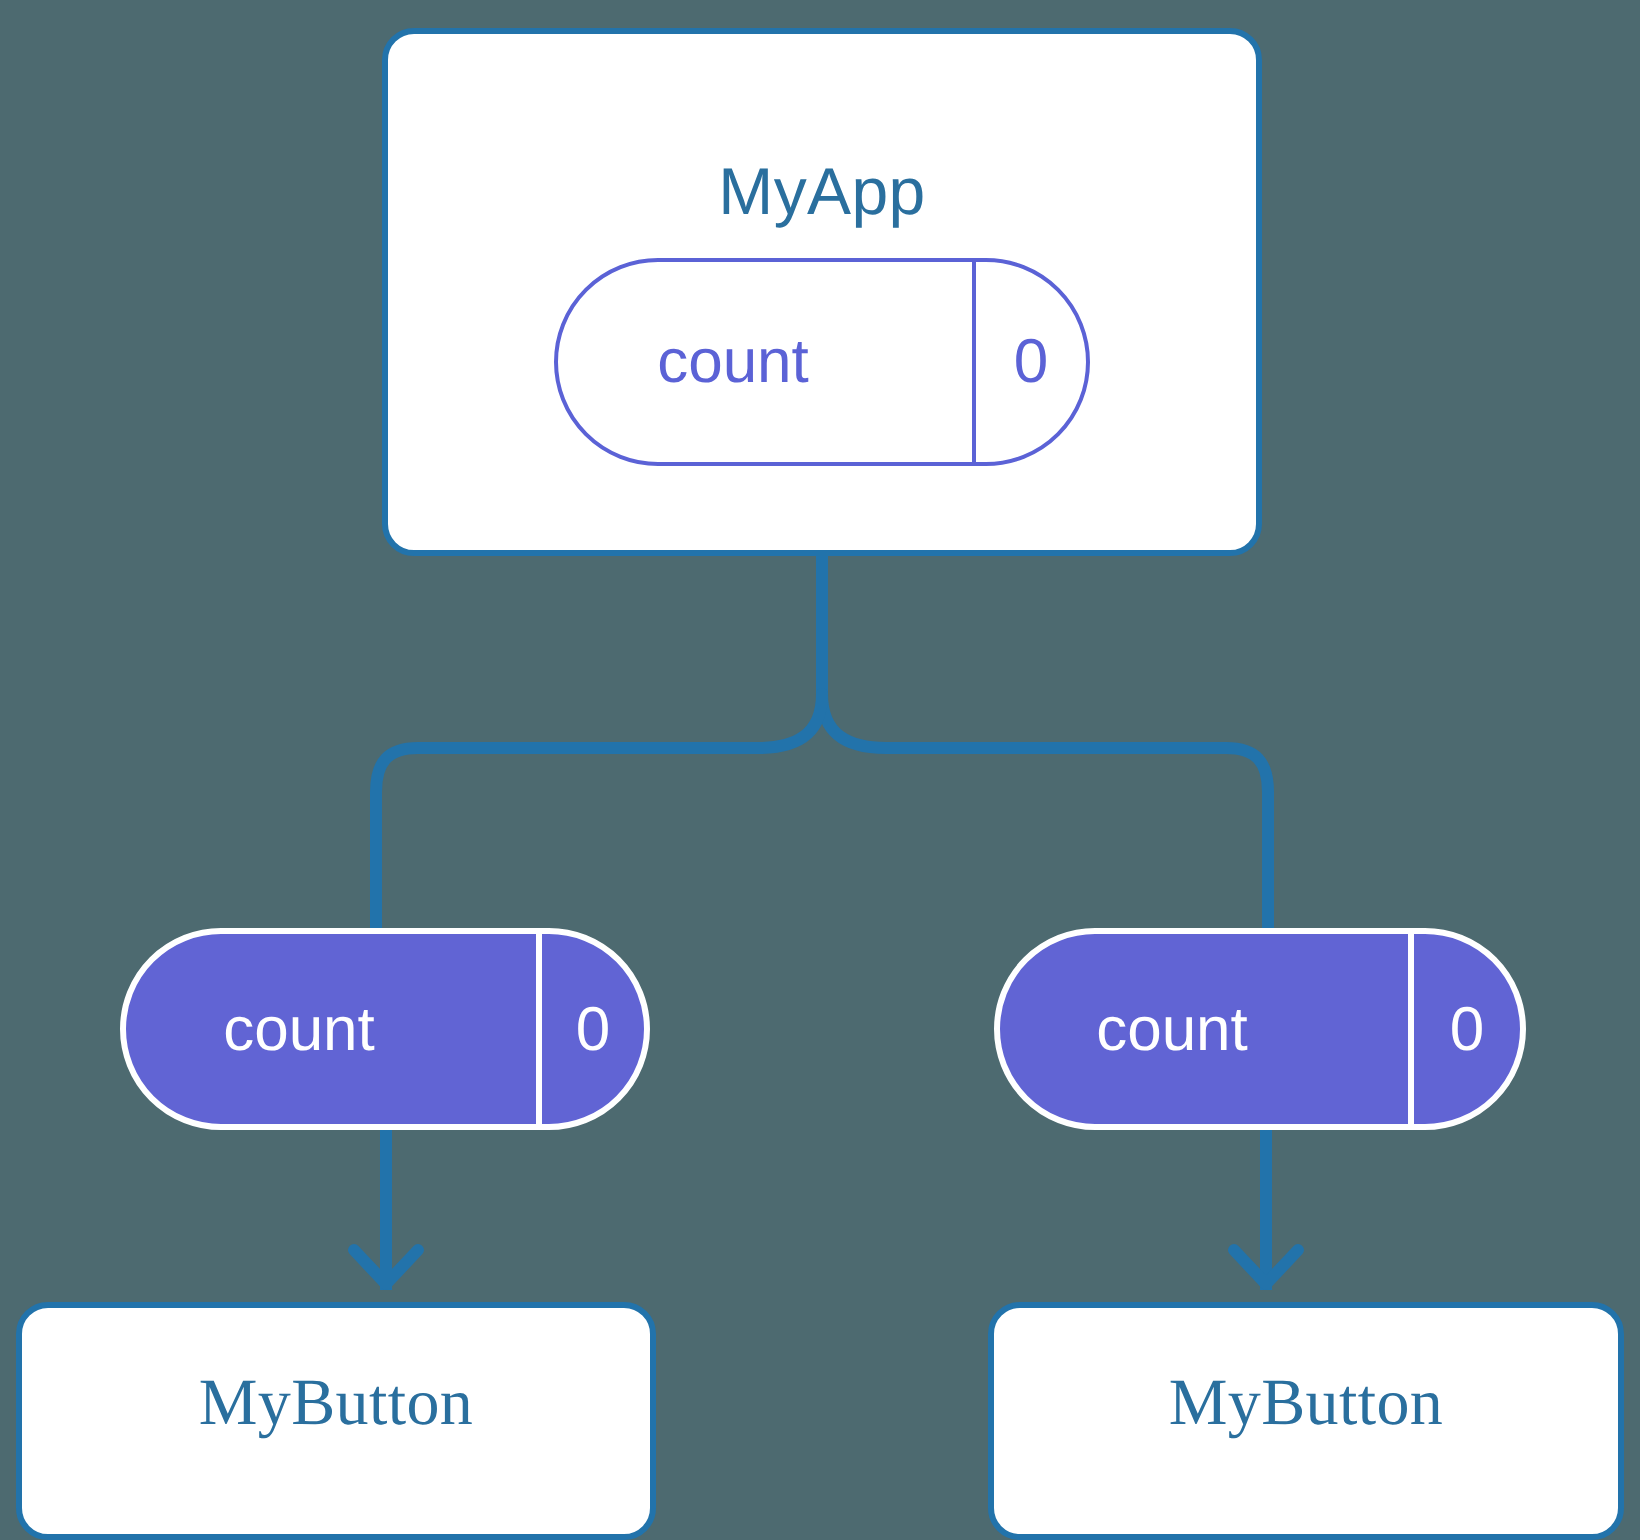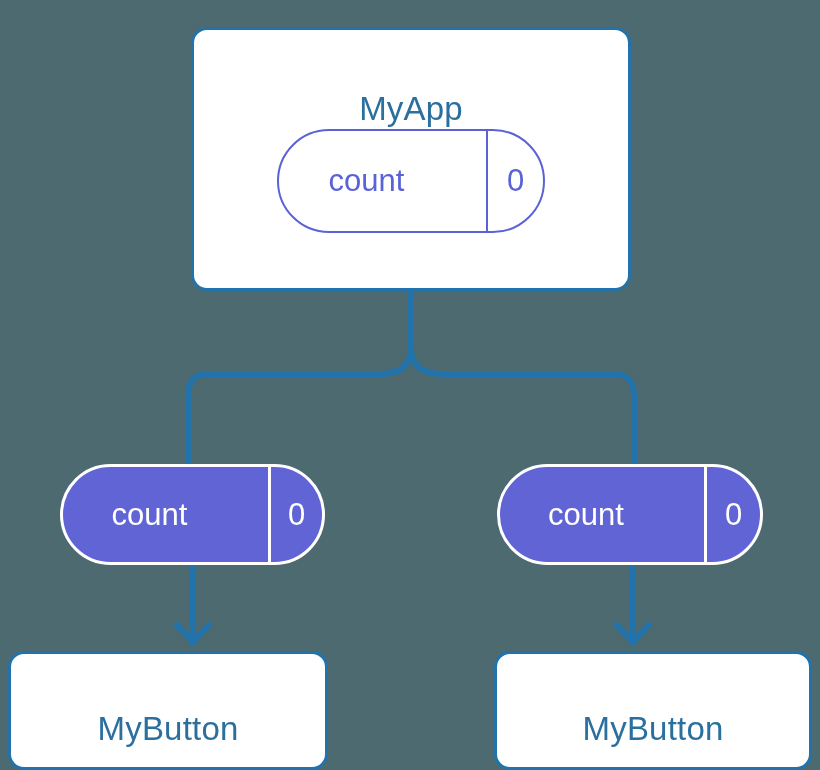--- a/index.html
+++ b/index.html
@@ -44,39 +44,39 @@
     letter-spacing: 0.2px;
     text-align: center;
     white-space: nowrap;
   }
 
   #app-box {
     left: 191px;
     top: 14px;
     width: 440px;
     height: 264px;
-    margin-top: 13px;
   }
   #app-title {
     position: absolute;
     left: 0;
     right: 0;
     top: 60px;
   }
 
   .btn-box {
     height: 119px;
   }
   #btn-left-box  { left: 8px;   top: 651px; width: 320px; }
   #btn-right-box { left: 494px; top: 651px; width: 318px; }
   .btn-title {
     position: absolute;
     left: 0;
     right: 0;
-    top: 56px;
+    top: 30px;
+    font-family: Liberation Serif, serif;
   }
 
   
   .pill {
     position: absolute;
     box-sizing: border-box;
     display: flex;
     align-items: stretch;
     border-radius: 999px;
     overflow: hidden;

